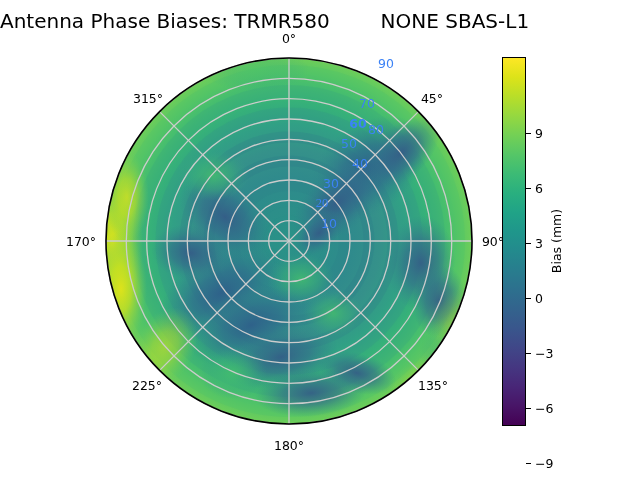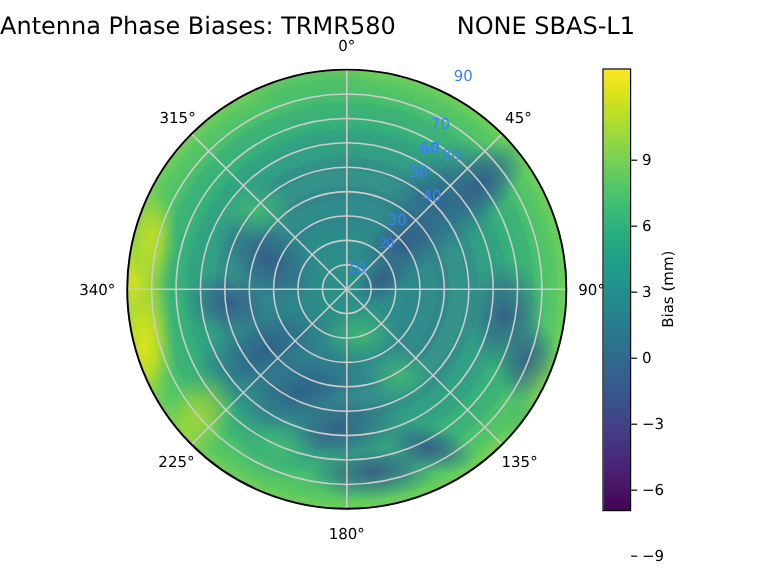--- a/index.html
+++ b/index.html
@@ -171,24 +171,24 @@
 
       <circle cx="184" cy="184" r="183" fill="none" stroke="#000000" stroke-width="1.6"></circle>
     </svg>
 
     <div class="ang-label" style="left:184px;top:-19px;">0°</div>
     <div class="ang-label" style="left:327px;top:41px;">45°</div>
     <div class="ang-label" style="left:388px;top:184px;">90°</div>
     <div class="ang-label" style="left:328px;top:328px;">135°</div>
     <div class="ang-label" style="left:184px;top:388px;">180°</div>
     <div class="ang-label" style="left:42px;top:328px;">225°</div>
-    <div class="ang-label" style="left:-24px;top:184px;">340°</div>
+    <div class="ang-label" style="left:-24px;top:184px;">170°</div>
     <div class="ang-label" style="left:43px;top:41px;">315°</div>
 
-    <div class="rad-label" style="left:192px;top:166px;">10</div>
+    <div class="rad-label" style="left:224px;top:166px;">10</div>
     <div class="rad-label" style="left:217px;top:146px;font-family:Liberation Serif, serif;">20</div>
     <div class="rad-label" style="left:226px;top:126px;">30</div>
     <div class="rad-label" style="left:235px;top:106px;margin-left:20px;">40</div>
     <div class="rad-label" style="left:244px;top:86px;">50</div>
     <div class="rad-label" style="left:253px;top:66px;font-weight:bold;">60</div>
     <div class="rad-label" style="left:262px;top:46px;">70</div>
     <div class="rad-label" style="left:271px;top:26px;margin-top:46px;">80</div>
     <div class="rad-label" style="left:281px;top:6px;">90</div>
   </div>
 

